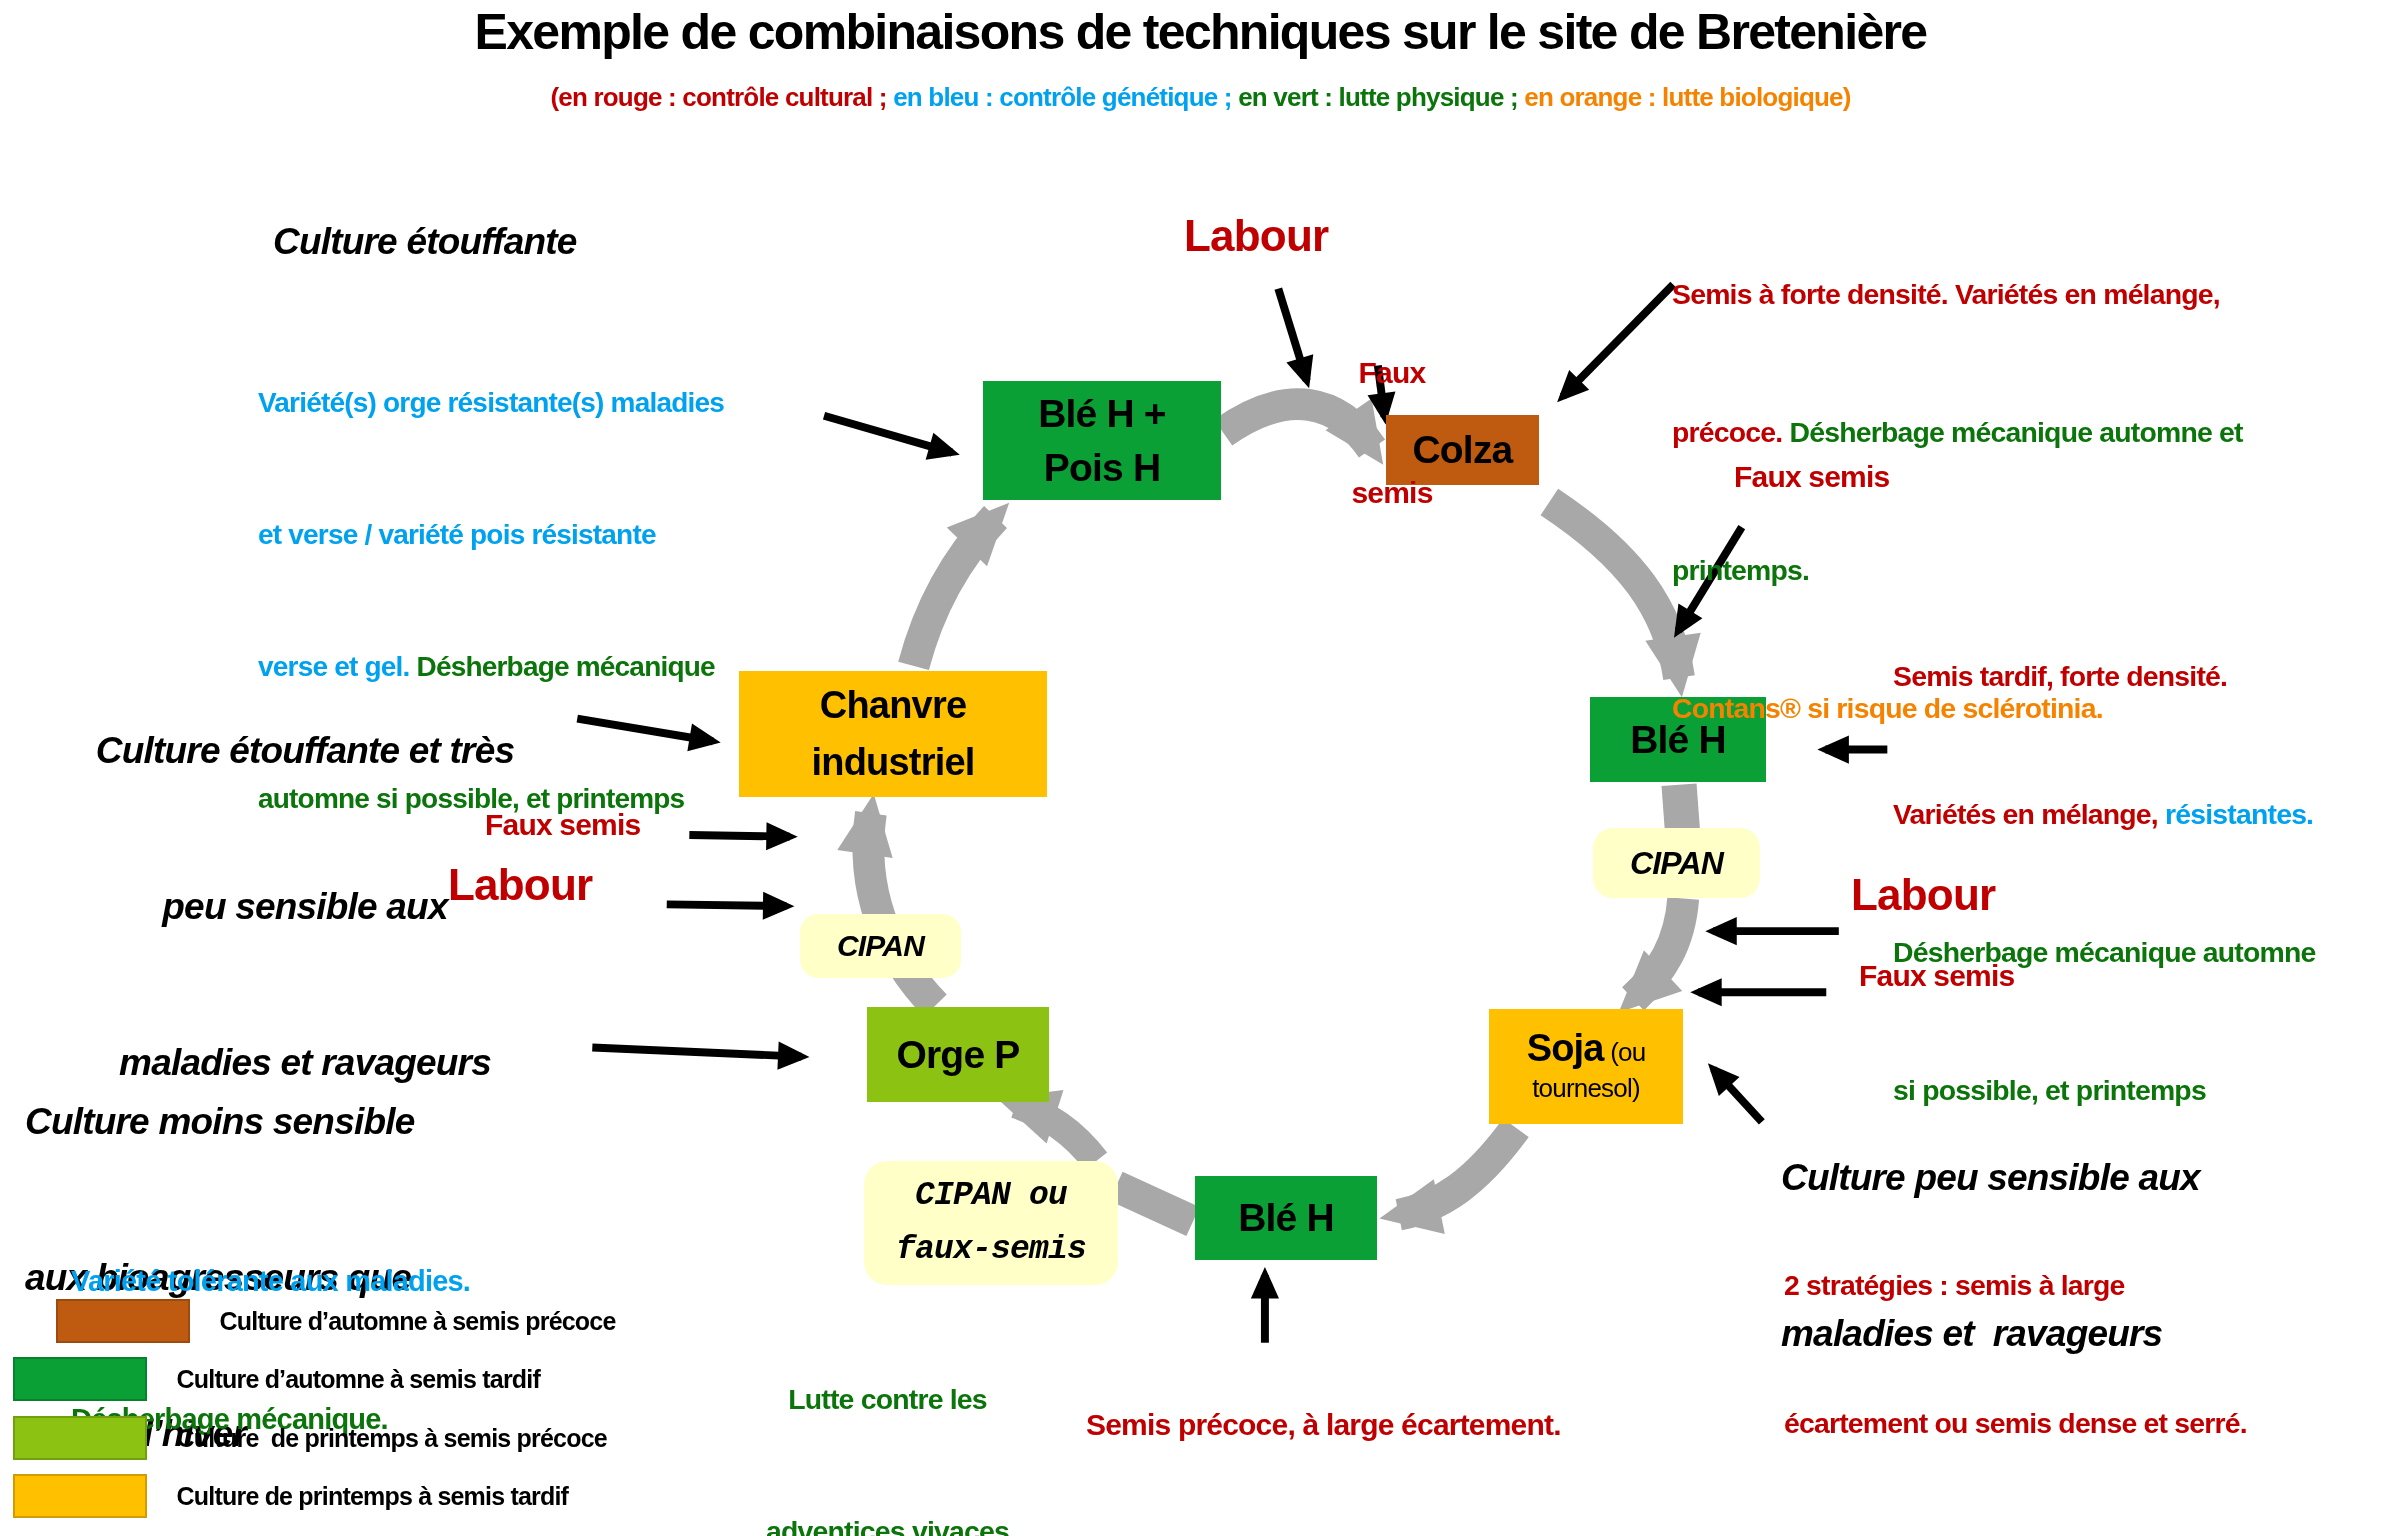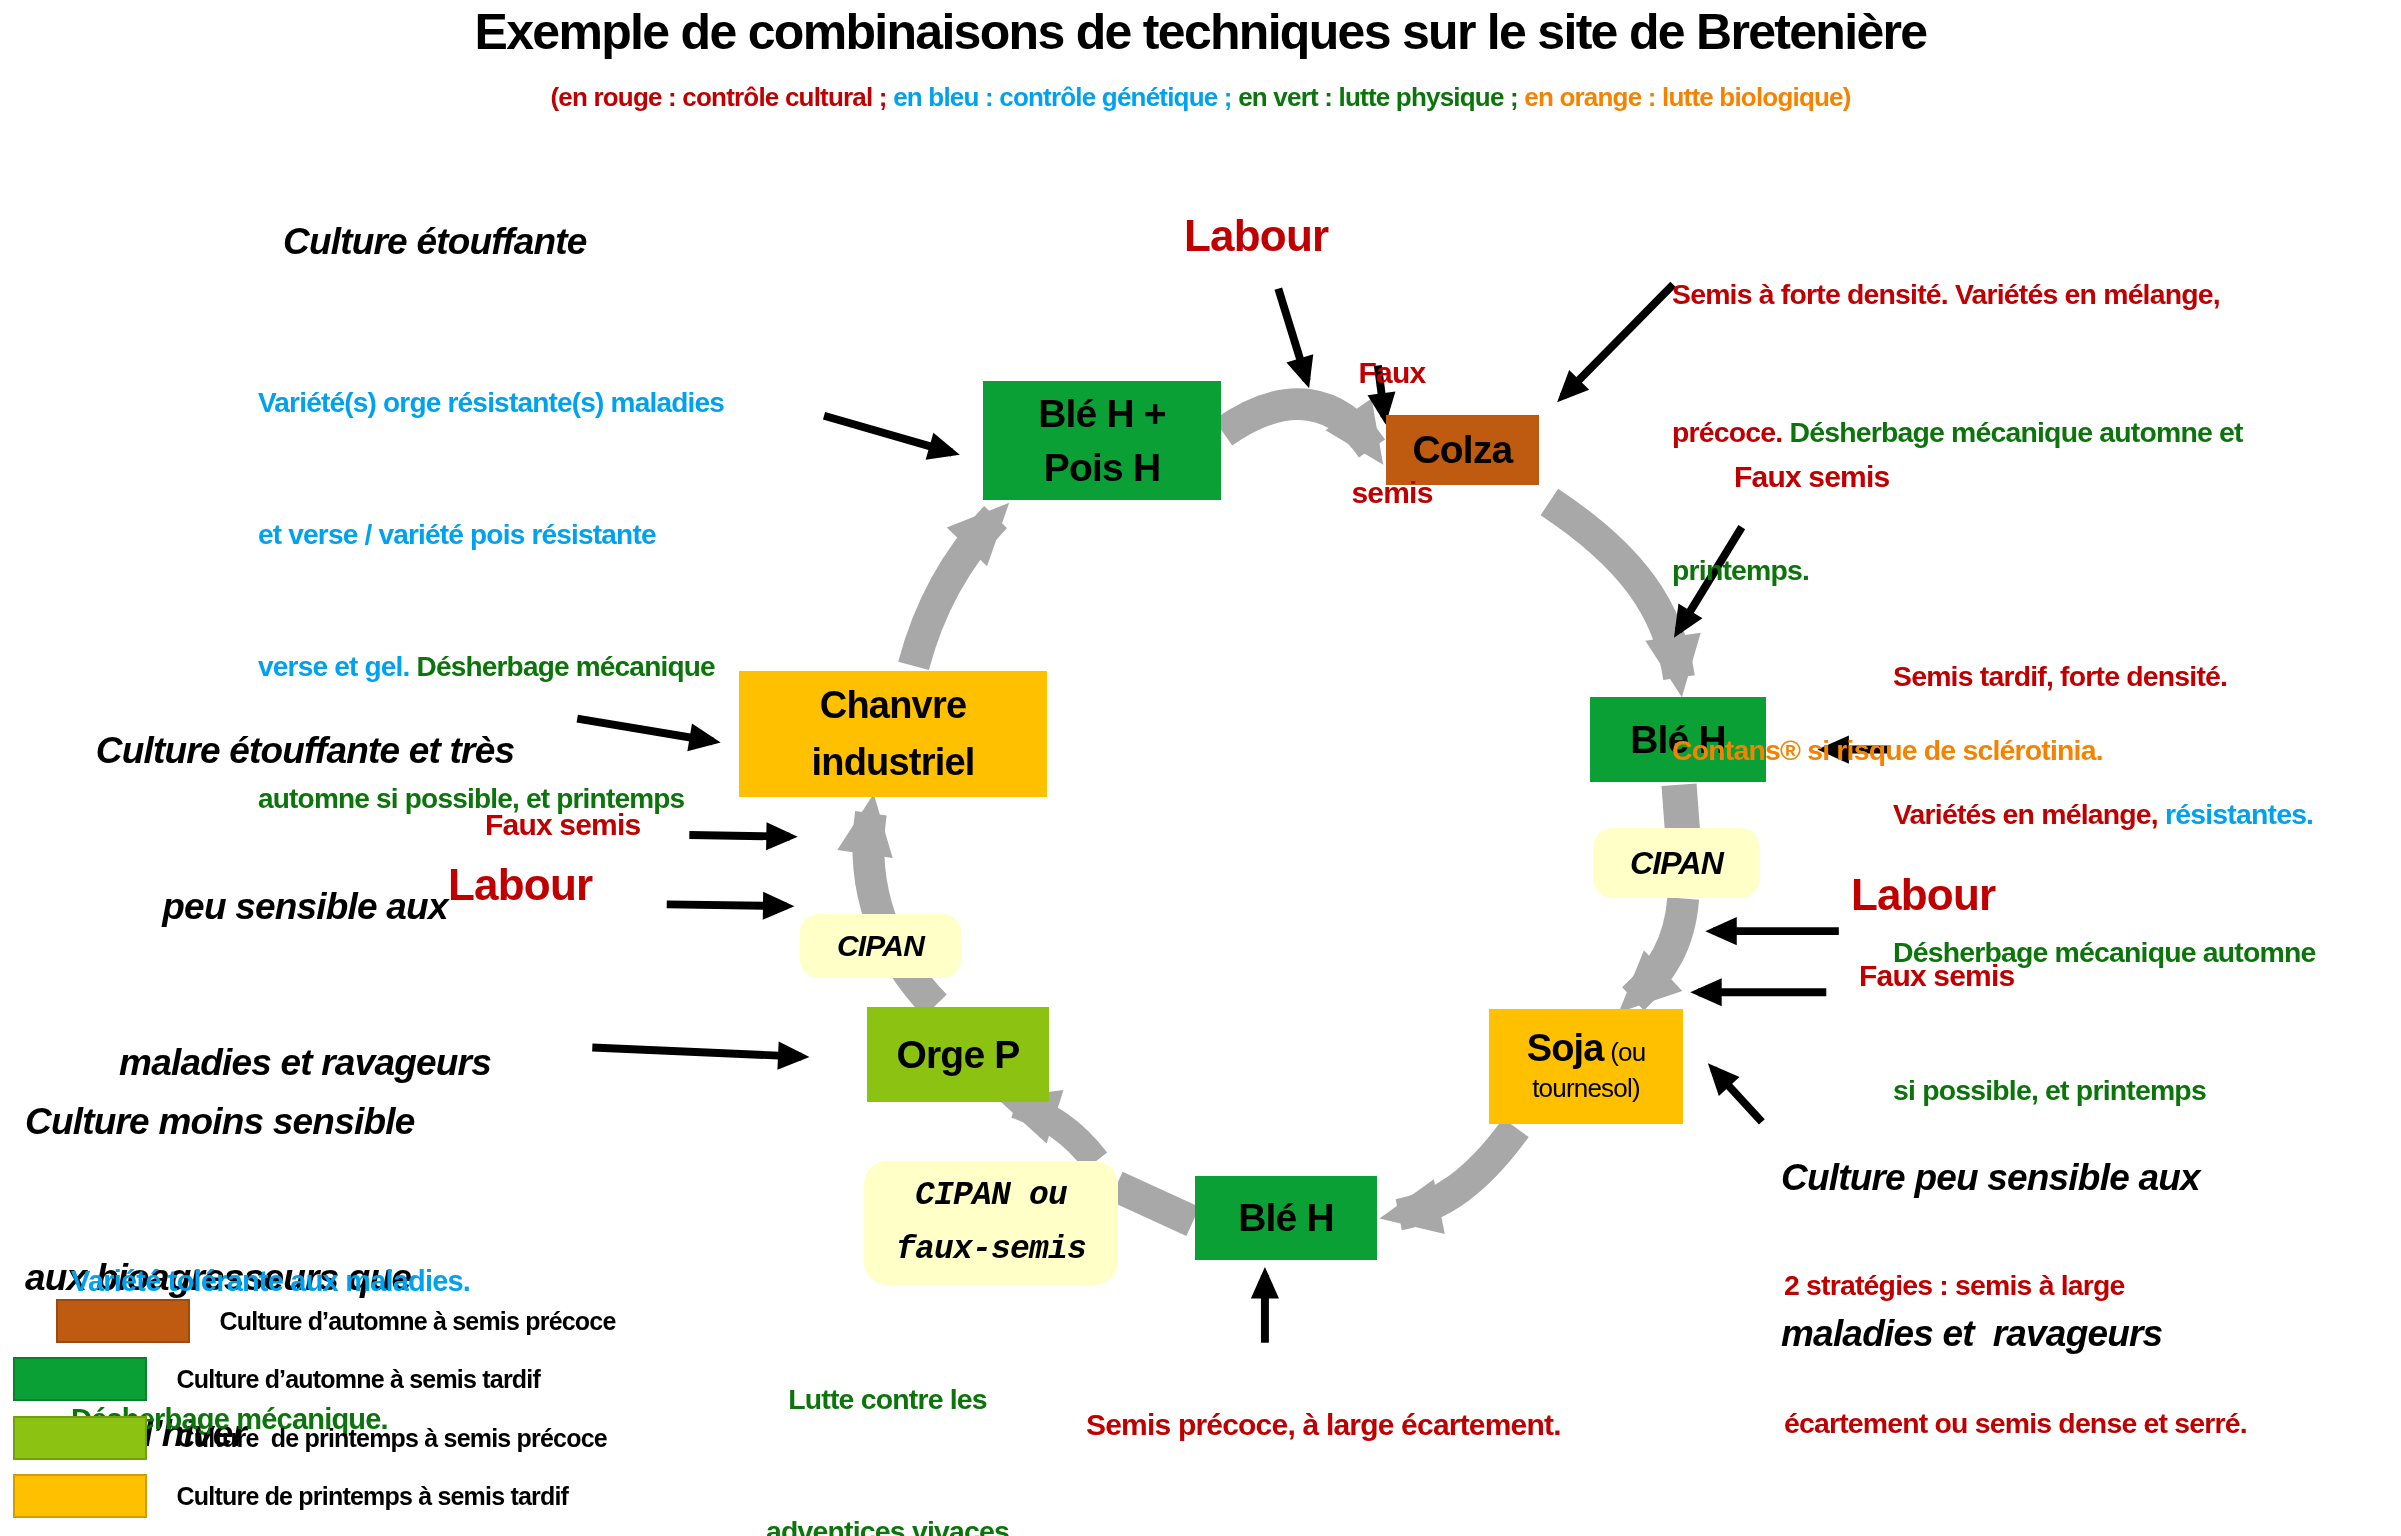--- a/index.html
+++ b/index.html
@@ -9,21 +9,21 @@
   }
   html,body{margin:0;padding:0;background:#fff;}
   body{font-family:"Liberation Sans",sans-serif;}
   .canvas{position:relative;width:2401px;height:1536px;background:#fff;overflow:hidden;}
   .abs{position:absolute;}
   svg.layer{position:absolute;left:0;top:0;z-index:1;}
   .title{width:2401px;top:3.3px;left:0;text-align:center;font-size:50px;font-weight:700;letter-spacing:-1.7px;color:#000;z-index:3;}
   .subtitle{width:2401px;top:82px;left:0;text-align:center;font-size:26px;font-weight:700;letter-spacing:-0.8px;z-index:3;white-space:pre;}
   .para{font-weight:700;font-size:28.4px;line-height:46px;letter-spacing:-0.8px;white-space:pre;z-index:3;}
   .para span{white-space:pre;}
-  .red{color:var(--red);} .blue{color:var(--blue);} .green{color:var(--green);} .orange{color:var(--orange);margin-top:42px;}
+  .red{color:var(--red);} .blue{color:var(--blue);} .green{color:var(--green);} .orange{color:var(--orange);}
   .hd{font-weight:700;font-style:italic;color:#000;letter-spacing:-0.8px;font-size:37px;line-height:52px;white-space:pre;z-index:3;}
   .labour{color:var(--red);font-weight:700;font-size:44px;letter-spacing:-0.8px;white-space:pre;z-index:3;}
   .fsemis{color:var(--red);font-weight:700;font-size:30px;letter-spacing:-0.8px;white-space:pre;z-index:3;}
   .node{position:absolute;display:flex;flex-direction:column;align-items:center;justify-content:center;color:#000;font-weight:700;text-align:center;z-index:2;letter-spacing:-0.8px;}
   .node .ln{white-space:pre;}
   .ngreen{background:var(--node-green);}
   .nbrown{background:var(--brown);}
   .nyellow{background:var(--yellow);}
   .nlgreen{background:var(--lgreen);}
   .cipan{background:var(--paleyellow);border-radius:20px;font-style:italic;}
@@ -119,21 +119,21 @@
   <div class="abs fsemis center" style="left:1329px;top:273px;width:126px;line-height:40px;">
     <div>Faux</div>
     <div>semis</div>
   </div>
   <div class="abs fsemis" style="left:1734px;top:460px;">Faux semis</div>
   <div class="abs labour" style="left:1851px;top:870px;">Labour</div>
   <div class="abs fsemis" style="left:1859px;top:959px;">Faux semis</div>
   <div class="abs fsemis" style="left:485px;top:808px;">Faux semis</div>
   <div class="abs labour" style="left:448px;top:860px;">Labour</div>
 
-  <div class="abs hd" style="left:283px;top:216px;text-align:center;">Culture étouffante</div>
+  <div class="abs hd" style="left:273px;top:216px;text-align:center;">Culture étouffante</div>
   <div class="abs hd center" style="left:33px;top:621px;width:544px;">
     <div>Culture étouffante et très</div>
     <div>peu sensible aux</div>
     <div>maladies et ravageurs</div>
   </div>
   <div class="abs hd" style="left:25px;top:992px;">
     <div>Culture moins sensible</div>
     <div>aux bioagresseurs que</div>
     <div>l’orge d’hiver</div>
   </div>

